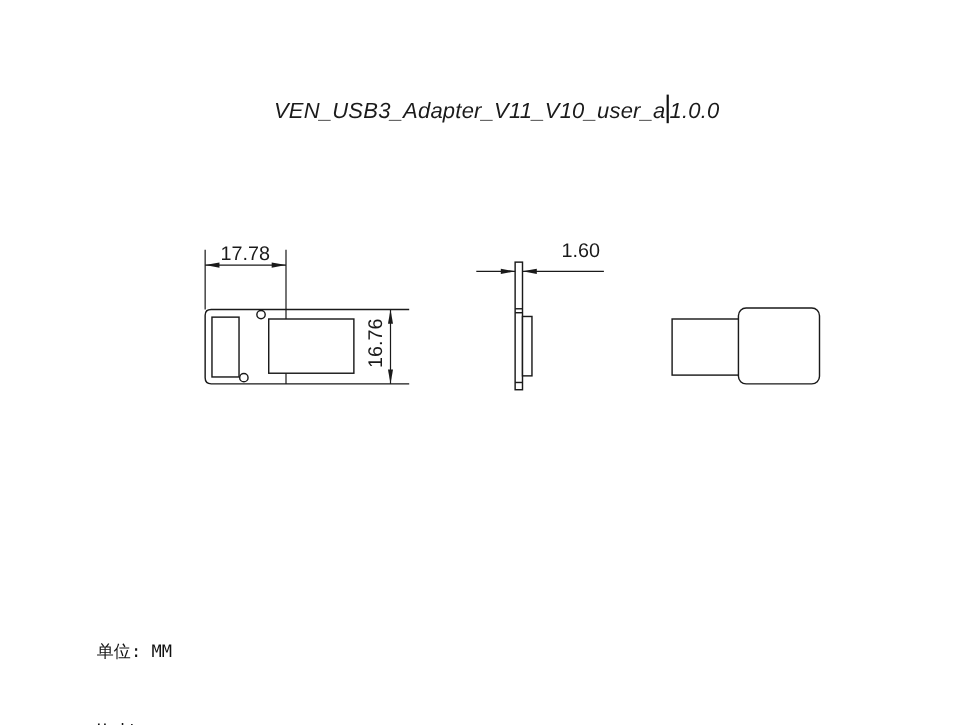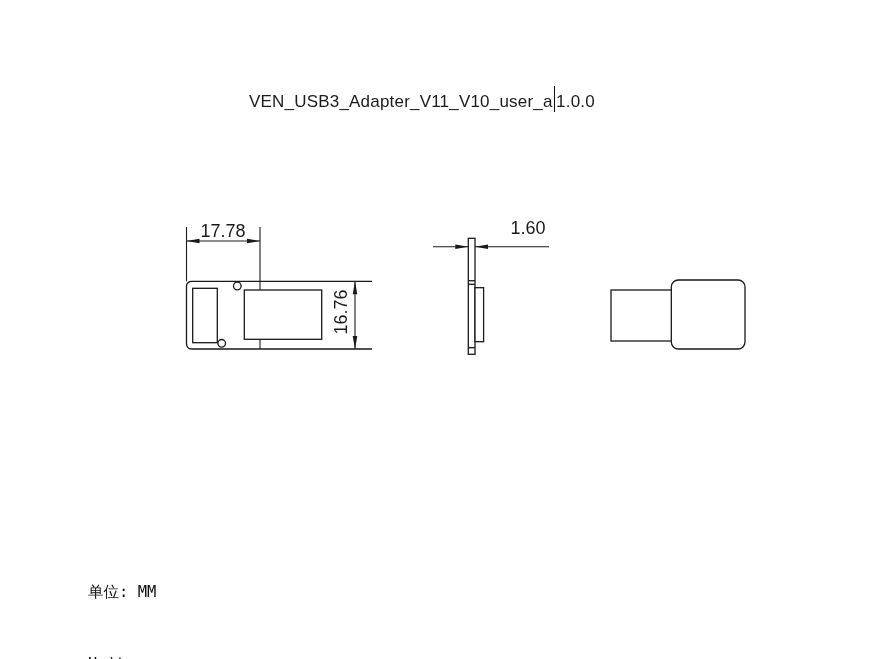--- a/index.html
+++ b/index.html
@@ -6,25 +6,26 @@
   body{
     width:883px;height:659px;
     background:#ffffff;
     position:relative;
     font-family:"Liberation Sans", sans-serif;
     overflow:hidden;
   }
   .title-row{
     position:absolute;
     left:249px;top:86px;
-    font-size:17px;
+    font-size:20px;
     line-height:24px;
     color:#1b1b1b;
     white-space:nowrap;
     letter-spacing:0.2px;
+    font-style:italic;
   }
   .caret{
     display:inline-block;
     width:1.5px;height:26px;
     background:#111;
     vertical-align:-5px;
     margin:0 1px;
   }
   .drawing-svg{
     position:absolute;left:0;top:0;

